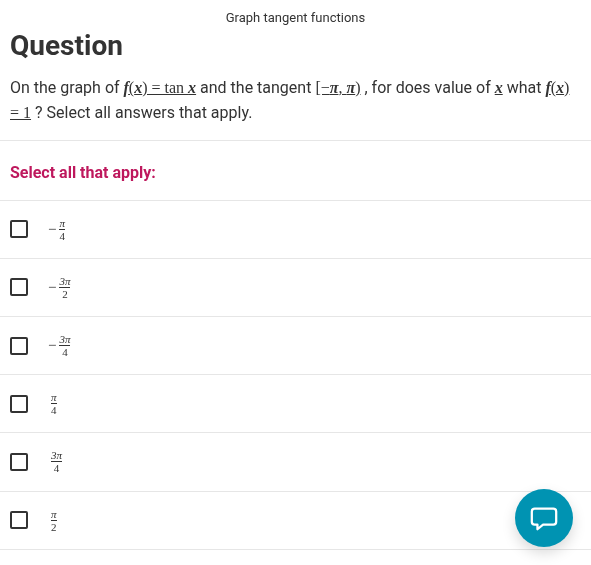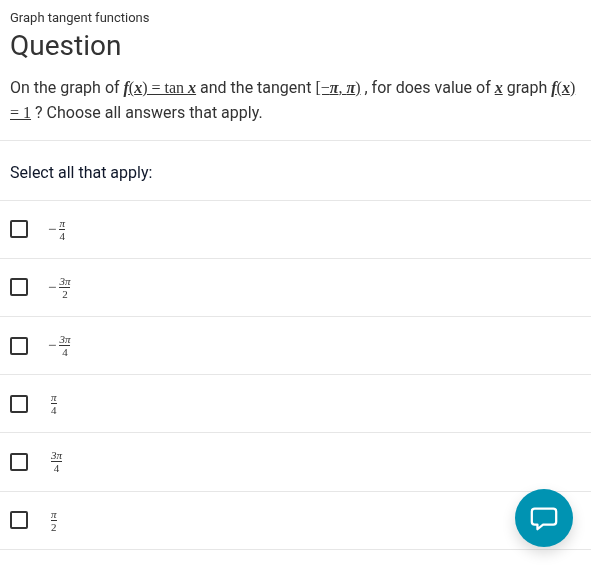--- a/index.html
+++ b/index.html
@@ -9,39 +9,41 @@
     width: 591px;
     height: 565px;
     overflow: hidden;
     position: relative;
     background: #fff;
   }
   .breadcrumb {
     padding: 10px 10px 4px 10px;
     font-size: 13px;
     color: #333;
+    text-align: center;
   }
   .question-title {
     padding: 0 10px 8px 10px;
     font-size: 28px;
-    font-weight: 400;
+    font-weight: 700;
     color: #333;
   }
   .prompt {
     padding: 6px 10px 14px 10px;
     font-size: 16px;
     line-height: 1.55;
     border-bottom: 1px solid #e6e6e6;
     color: #333;
   }
   .select-label {
     padding: 22px 10px 18px 10px;
     font-size: 16px;
-    color: #0f172a;
+    color: #be185d;
     border-bottom: 1px solid #e6e6e6;
+    font-weight: bold;
   }
   .option-row {
     display: flex;
     align-items: center;
     padding: 16px 10px;
     border-bottom: 1px solid #e6e6e6;
     min-height: 58px;
   }
   .checkbox {
     width: 18px;
@@ -100,23 +102,23 @@
 
 <div class="question-title">Question</div>
 
 <div class="prompt">
   <span>On the graph of </span>
   <span class="mi"><b>f</b>(<b>x</b>) = tan <b>x</b></span>
   <span> and the tangent </span>
   <span class="mi">[−<b>π</b>, <b>π</b>)</span>
   <span>, for does value of </span>
   <span class="mi"><b>x</b></span>
-  <span> graph </span>
+  <span> what </span>
   <span class="mi"><b>f</b>(<b>x</b>) = 1</span>
-  <span>? Choose all answers that apply.</span>
+  <span>? Select all answers that apply.</span>
 </div>
 
 <div class="select-label">Select all that apply:</div>
 
 <div class="option-row">
   <div class="checkbox"></div>
   <div class="math">
     <span class="neg">−</span>
     <span class="frac">
       <span class="num pi">π</span>

